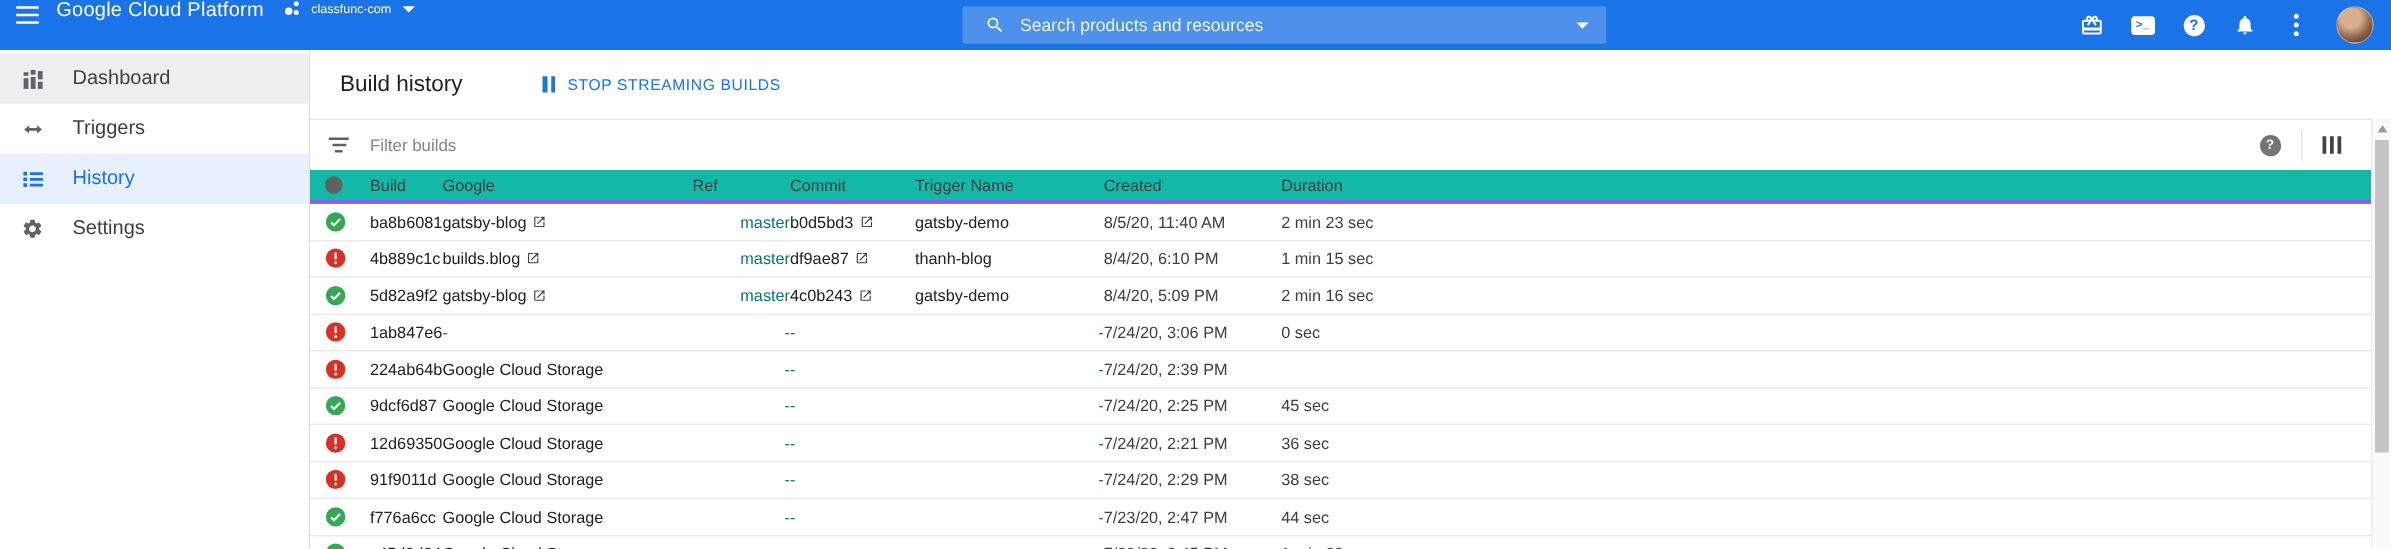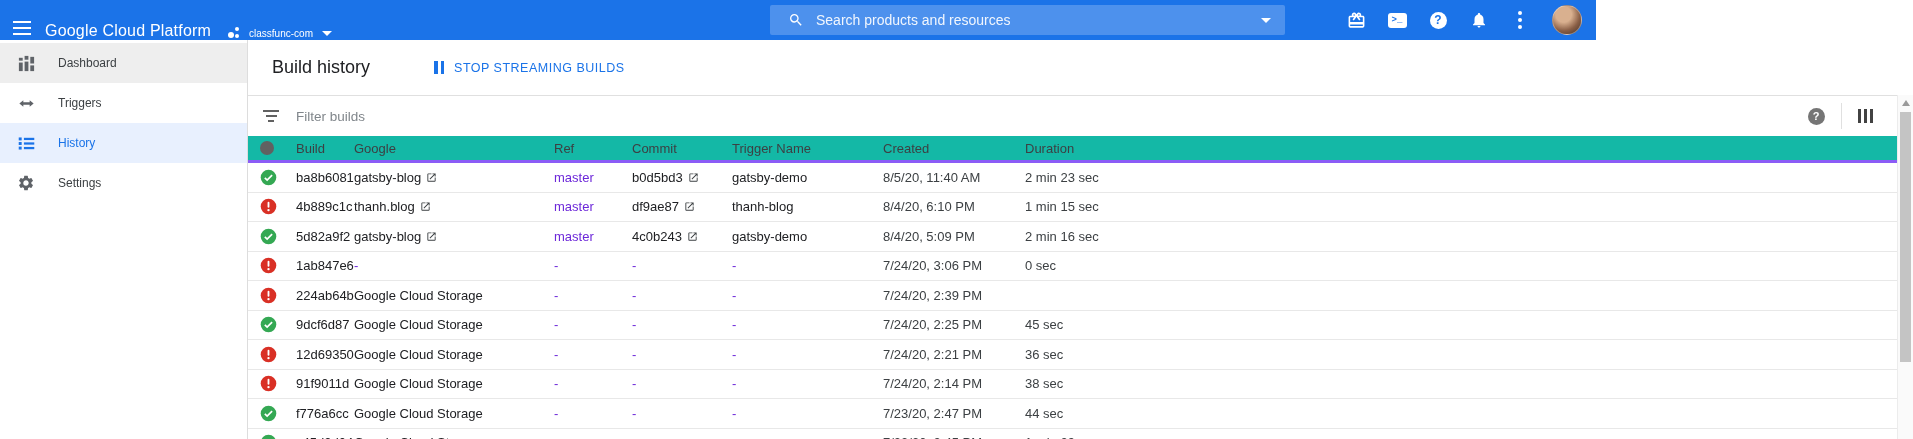--- a/index.html
+++ b/index.html
@@ -1,21 +1,21 @@
 <!DOCTYPE html>
 <html><head>
 <meta charset="utf-8">
 <style>
   * { box-sizing: border-box; margin: 0; padding: 0; }
   html,body { width:1913px; height:439px; overflow:hidden; background:#fff;
     font-family:"Liberation Sans","DejaVu Sans",sans-serif; }
 
   
-  .topbar{position:absolute;left:0;top:0;width:1596px;height:40px;background:#1b73e8;
-    display:flex;align-items:flex-end;color:#fff;z-index:10;}
+  .topbar{position:absolute;left:0;top:0;width:1913px;height:40px;background:#1b73e8;
+    display:flex;align-items:flex-start;color:#fff;z-index:10;}
   .hamburger{width:24px;height:24px;margin-left:10px;display:flex;flex-direction:column;
     justify-content:center;gap:4px;cursor:pointer;}
   .hamburger span{display:block;height:2px;width:18px;background:#fff;margin-left:3px;}
   .gcp-title{font-size:16px;margin-left:11px;letter-spacing:.2px;white-space:nowrap;cursor:pointer;}
   .proj{display:flex;align-items:center;margin-left:16px;cursor:pointer;}
   .proj-icon{position:relative;width:14px;height:14px;margin-right:8px;}
   .proj-icon i{position:absolute;background:#fff;border-radius:50%;}
   .proj-icon i:nth-child(1){width:6px;height:6px;left:1px;top:6px;}
   .proj-icon i:nth-child(2){width:4px;height:4px;left:8px;top:1px;}
   .proj-icon i:nth-child(3){width:4px;height:4px;left:8px;top:8px;}
@@ -48,21 +48,21 @@
   .sidebar{position:absolute;left:0;top:40px;width:248px;bottom:0;background:#fff;
     border-right:1px solid #ddd;}
   .side-head{height:55px;display:flex;align-items:center;border-bottom:1px solid #e0e0e0;}
   .cb-logo{width:24px;height:24px;margin-left:13px;background:#757575;
     clip-path:polygon(50% 0,95% 26%,95% 74%,50% 100%,5% 74%,5% 26%);
     display:flex;align-items:center;justify-content:center;}
   .cb-logo i{width:12px;height:12px;border:2.5px solid #fff;border-radius:50%;display:block;}
   .side-title{font-size:16px;color:#212121;margin-left:11px;}
   .nav{padding-top:3px;}
   .nav-item{height:40px;display:flex;align-items:center;padding-left:16px;cursor:pointer;
-    font-size:12px;color:#3c4043;}
+    font-size:16px;color:#3c4043;}
   .nav-item .nicon{width:20px;height:20px;display:flex;align-items:center;justify-content:center;}
   .nav-item .nlabel{margin-left:22px;}
   .nav-item.hover{background:#eeeeee;}
   .nav-item.selected{background:#e8f0fe;color:#1a73e8;}
 
   
   .main{position:absolute;left:248px;top:40px;right:16px;bottom:0;background:#fff;}
   .page-head{height:55px;display:flex;align-items:center;}
   .page-title{font-size:18px;color:#202124;margin-left:24px;}
   .stream-btn{display:flex;align-items:center;margin-left:64px;cursor:pointer;}
@@ -86,21 +86,21 @@
   .cols-icon i{width:3.5px;height:14px;background:#424242;display:block;}
 
   .trow{display:grid;grid-template-columns:48px 58px 200px 78px 100px 151px 142px 1fr;
     align-items:center;font-size:13px;color:#202124;height:29.5px;
     border-bottom:1px solid #e8e8e8;white-space:nowrap;}
   .thead{height:27px;background:#14b8a6;border-bottom:3px solid #8b5cf6;color:#3c4043;}
   .icon-cell{padding-left:12px;display:flex;align-items:center;}
   .status-circle{width:14px;height:14px;border-radius:50%;background:#616161;display:block;}
   .sicon{display:flex;align-items:center;}
   .cell{overflow:visible;}
-  .muted{color:#6d28d9;}
+  .muted{color:#0f766e;text-align:right;}
   .sec{color:#3c4043;}
   .extlink{display:inline-flex;margin-left:5px;vertical-align:-1px;cursor:pointer;}
 
   
   .scrollbar{position:absolute;right:0;top:95px;bottom:0;width:16px;background:#fafafa;
     border-left:1px solid #ececec;}
   .sb-up{margin:5px auto 0;width:0;height:0;border-left:4px solid transparent;
     border-right:4px solid transparent;border-bottom:6px solid #9a9a9a;cursor:pointer;}
   .sb-thumb{position:absolute;left:2px;right:2px;top:17px;height:250px;background:#c4c4c4;cursor:pointer;}
 </style>
@@ -277,21 +277,21 @@
         <span class="icon-cell">
           <span class="sicon">
             <svg width="17" height="17" viewBox="0 0 24 24">
               <circle cx="12" cy="12" r="11" fill="#d93025"></circle>
               <rect x="10.7" y="5.3" width="2.6" height="8.4" rx="1.3" fill="#fff"></rect>
               <circle cx="12" cy="17.1" r="1.7" fill="#fff"></circle>
             </svg>
           </span>
         </span>
         <span class="cell">4b889c1c</span>
-        <span class="cell"><span>thanh.blog</span><span class="extlink">
+        <span class="cell"><span>builds.blog</span><span class="extlink">
             <svg width="11" height="11" viewBox="0 0 24 24" fill="#3c4043">
               <path d="M19 19H5V5h7V3H5a2 2 0 0 0-2 2v14a2 2 0 0 0 2 2h14c1.1 0 2-.9 2-2v-7h-2v7zM14 3v2h3.59l-9.83 9.83 1.41 1.41L19 6.41V10h2V3h-7z"></path>
             </svg>
           </span></span>
         <span class="cell muted">master</span>
         <span class="cell"><span>df9ae87</span><span class="extlink">
             <svg width="11" height="11" viewBox="0 0 24 24" fill="#3c4043">
               <path d="M19 19H5V5h7V3H5a2 2 0 0 0-2 2v14a2 2 0 0 0 2 2h14c1.1 0 2-.9 2-2v-7h-2v7zM14 3v2h3.59l-9.83 9.83 1.41 1.41L19 6.41V10h2V3h-7z"></path>
             </svg>
           </span></span>
@@ -402,21 +402,21 @@
               <rect x="10.7" y="5.3" width="2.6" height="8.4" rx="1.3" fill="#fff"></rect>
               <circle cx="12" cy="17.1" r="1.7" fill="#fff"></circle>
             </svg>
           </span>
         </span>
         <span class="cell">91f9011d</span>
         <span class="cell"><span>Google Cloud Storage</span></span>
         <span class="cell muted">-</span>
         <span class="cell"><span class="muted">-</span></span>
         <span class="cell muted">-</span>
-        <span class="cell sec">7/24/20, 2:14 PM</span>
+        <span class="cell sec">7/24/20, 2:29 PM</span>
         <span class="cell sec">38 sec</span>
       </div>
       <div class="trow">
         <span class="icon-cell">
           <span class="sicon">
             <svg width="17" height="17" viewBox="0 0 24 24">
               <circle cx="12" cy="12" r="11" fill="#34a853"></circle>
               <path d="M6.8 12.4l3.3 3.3 7-7" stroke="#fff" stroke-width="2.4" fill="none"></path>
             </svg>
           </span>

